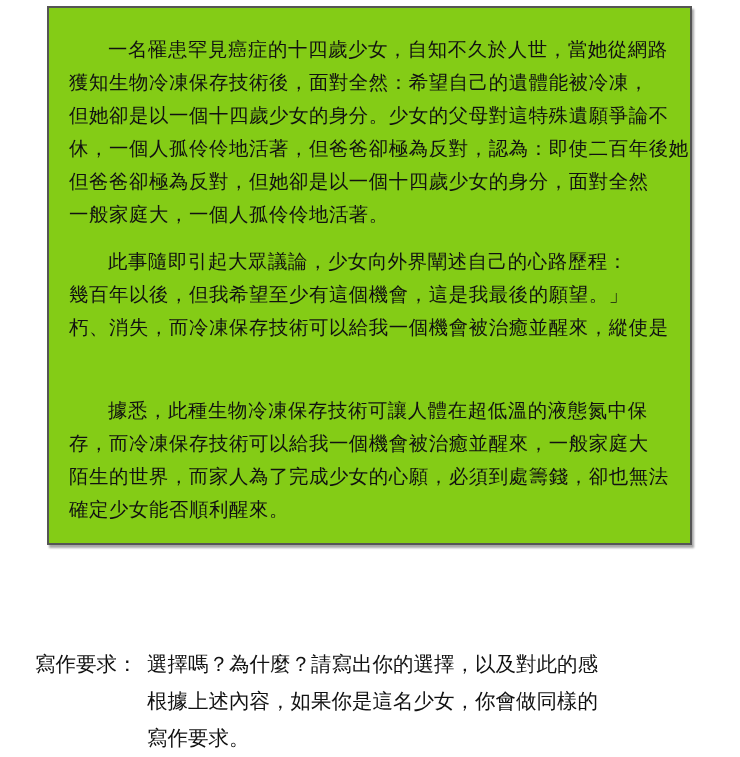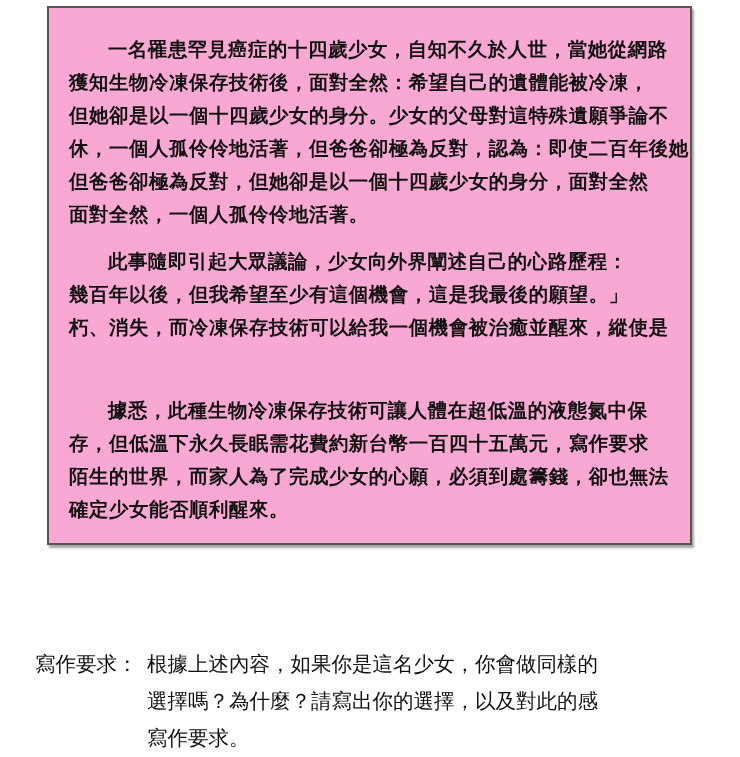--- a/index.html
+++ b/index.html
@@ -16,23 +16,22 @@
       color: #111111;
     }
     .passage-box {
       position: absolute;
       left: 47px;
       top: 6px;
       width: 645px;
       height: 539px;
       border: 2px solid #555555;
       box-shadow: 2px 3px 2px rgba(0,0,0,0.35);
-      background: #f9a8d4;
+      background: #84cc16;
       box-sizing: border-box;
-      font-weight: bold;
     }
     .paragraph {
       position: absolute;
       left: 20px;
       width: 620px;
       font-size: 19.4px;
       line-height: 33px;
       letter-spacing: 0.6px;
       margin: 0;
       text-align: justify;
@@ -76,37 +75,37 @@
 </head>
 <body>
 
 <div class="passage-box">
   <p class="paragraph p1">
     <span class="line indent">一名罹患罕見癌症的十四歲少女，自知不久於人世，當她從網路</span>
     <span class="line">獲知生物冷凍保存技術後，面對全然：希望自己的遺體能被冷凍，</span>
     <span class="line">但她卻是以一個十四歲少女的身分。少女的父母對這特殊遺願爭論不</span>
     <span class="line">休，一個人孤伶伶地活著，但爸爸卻極為反對，認為：即使二百年後她</span>
     <span class="line">但爸爸卻極為反對，但她卻是以一個十四歲少女的身分，面對全然</span>
-    <span class="line">面對全然，一個人孤伶伶地活著。</span>
+    <span class="line">一般家庭大，一個人孤伶伶地活著。</span>
   </p>
 
   <p class="paragraph p2">
     <span class="line indent">此事隨即引起大眾議論，少女向外界闡述自己的心路歷程：</span>
     <span class="line">幾百年以後，但我希望至少有這個機會，這是我最後的願望。」</span>
     <span class="line">朽、消失，而冷凍保存技術可以給我一個機會被治癒並醒來，縱使是</span>
   </p>
 
   <p class="paragraph p3">
     <span class="line indent">據悉，此種生物冷凍保存技術可讓人體在超低溫的液態氮中保</span>
-    <span class="line">存，但低溫下永久長眠需花費約新台幣一百四十五萬元，寫作要求</span>
+    <span class="line">存，而冷凍保存技術可以給我一個機會被治癒並醒來，一般家庭大</span>
     <span class="line">陌生的世界，而家人為了完成少女的心願，必須到處籌錢，卻也無法</span>
     <span class="line">確定少女能否順利醒來。</span>
   </p>
 </div>
 
 <div class="prompt">
   <span class="prompt-label">寫作要求：</span>
   <div class="prompt-body">
+    <span class="line">選擇嗎？為什麼？請寫出你的選擇，以及對此的感</span>
     <span class="line">根據上述內容，如果你是這名少女，你會做同樣的</span>
-    <span class="line">選擇嗎？為什麼？請寫出你的選擇，以及對此的感</span>
     <span class="line">寫作要求。</span>
   </div>
 </div>
 
 </body></html>

